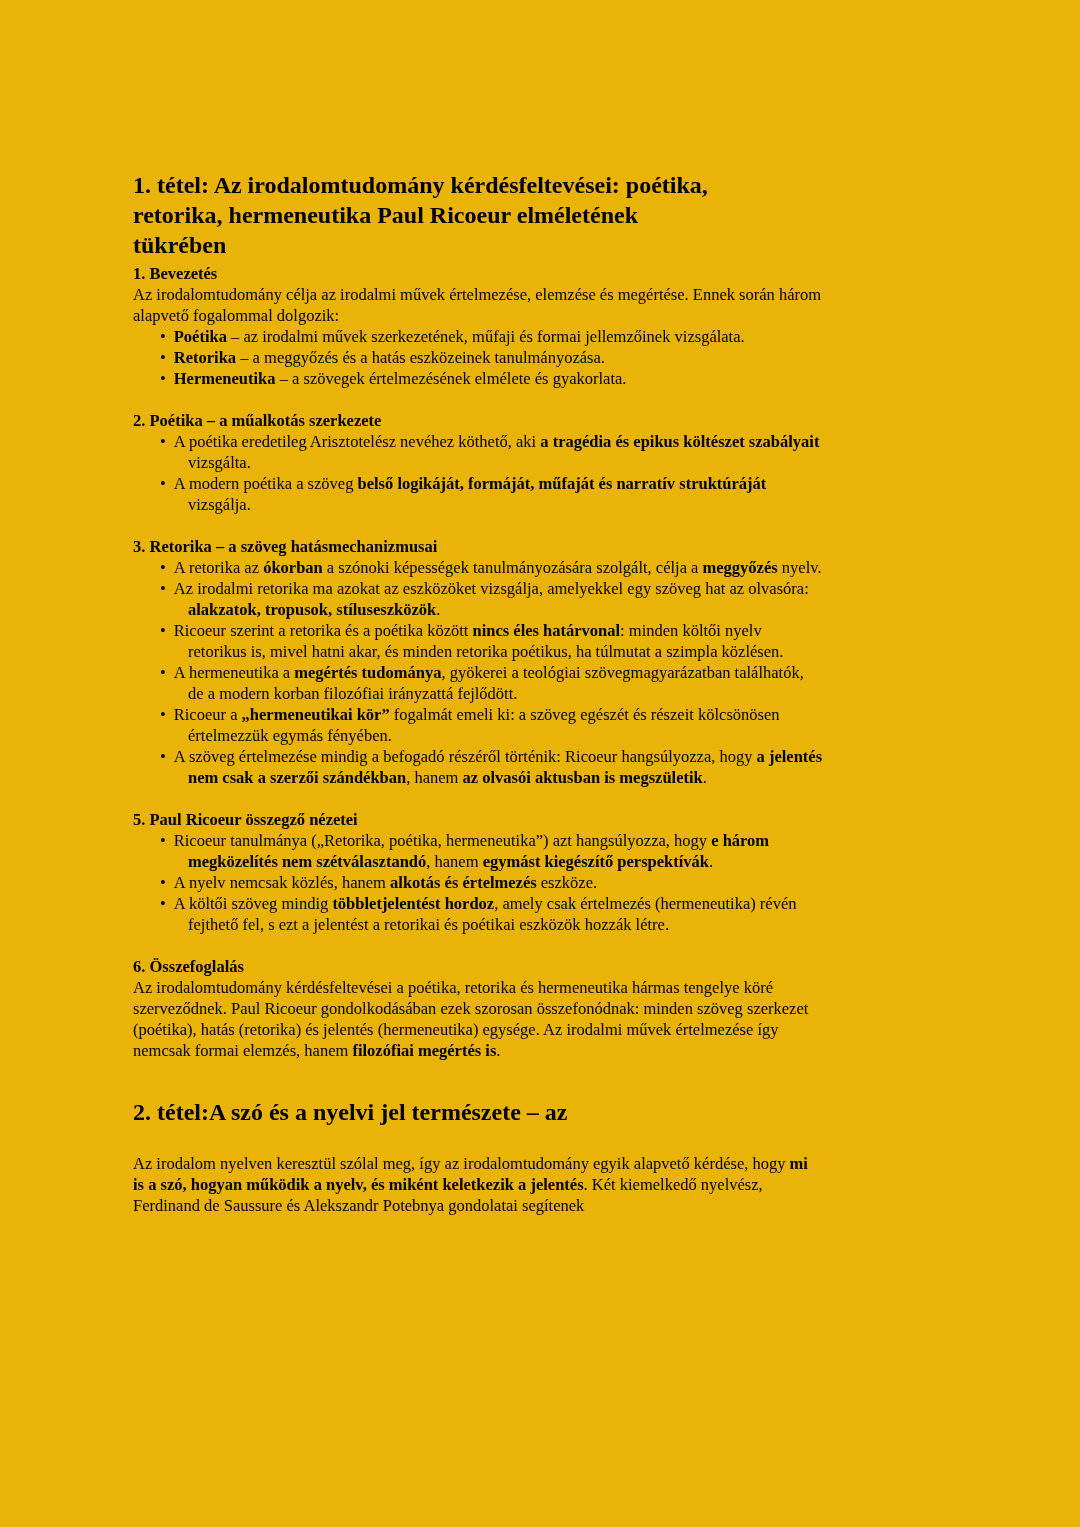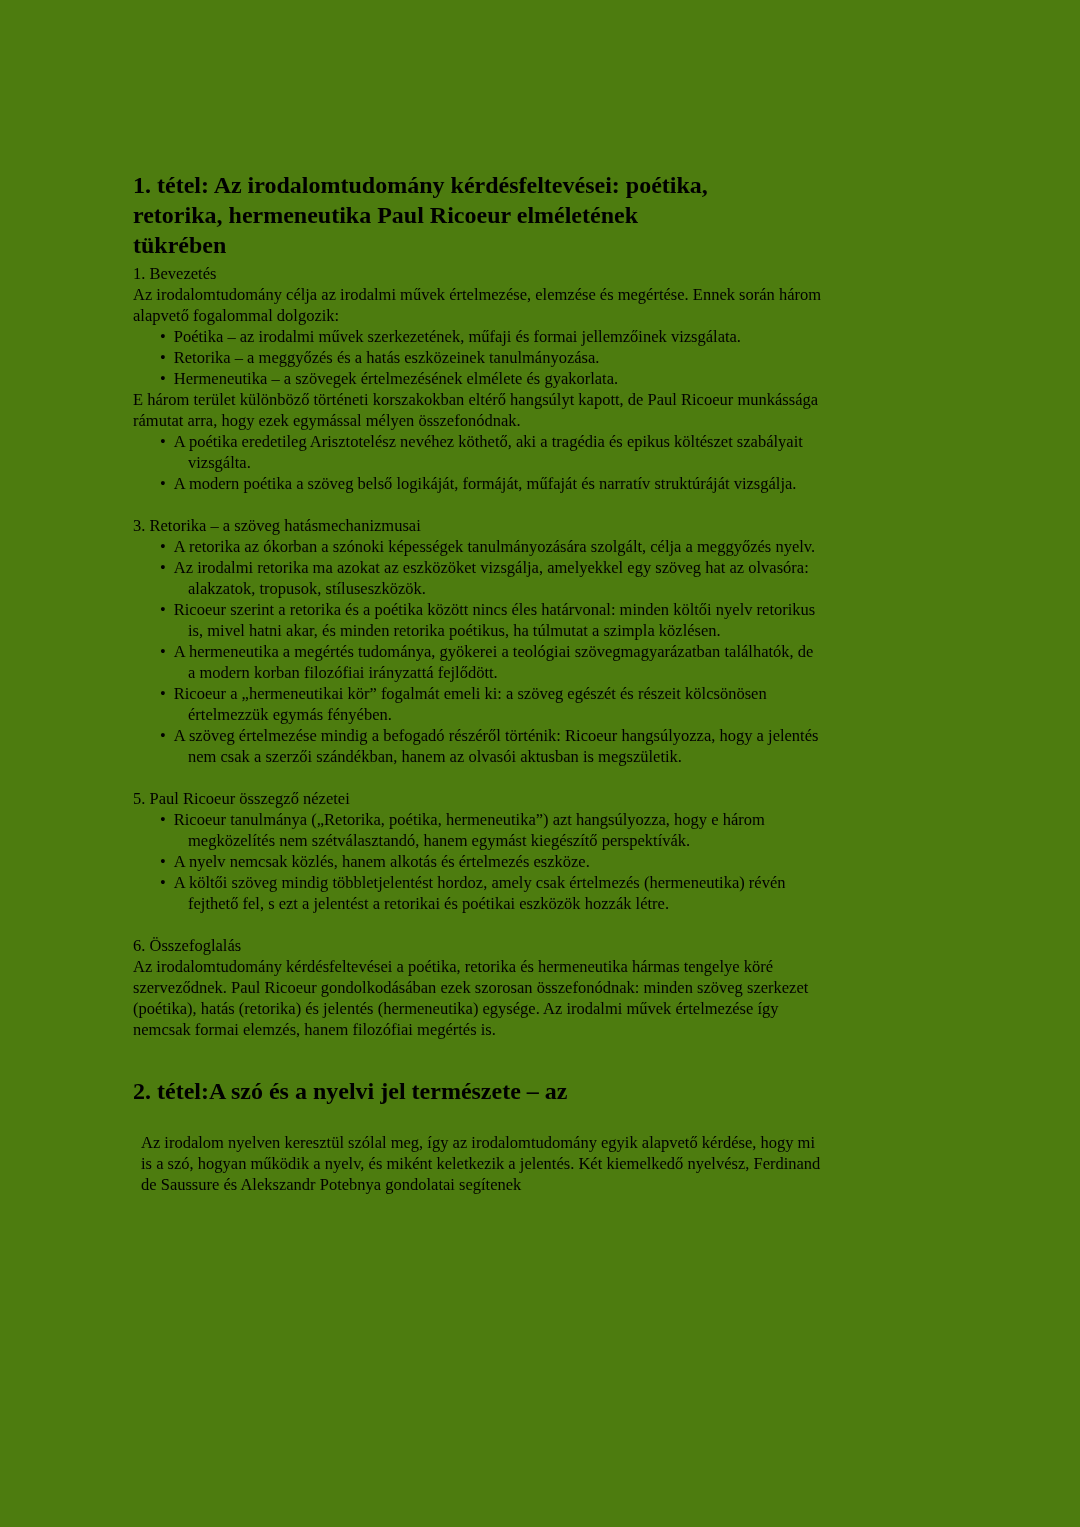--- a/index.html
+++ b/index.html
@@ -8,57 +8,57 @@
     background: #ffffff;
     color: #000000;
     font-family: "Liberation Serif", serif;
   }
   .page {
     width: 1080px;
     height: 1527px;
     overflow: hidden;
     box-sizing: border-box;
     padding: 170px 0 4px 133px;
-    background: #4d7c0f;
+    background: #eab308;
   }
   .content { width: 690px; }
   .blk { font-size: 16.5px; line-height: 21px; }
   .blk-title {
     font-size: 24px;
     line-height: 30px;
     font-weight: 700;
   }
   .blk-title:not(:first-child) { margin-top: 36px; }
   .blk-heading { font-weight: 700; margin-top: 21px; }
   .blk-title + .blk-heading { margin-top: 3px; }
-  .blk-title + .blk-paragraph { margin-top: 26px; margin-left: 8px; }
+  .blk-title + .blk-paragraph { margin-top: 26px; }
   .blk-paragraph { margin: 0; }
   .blk-bullet {
     padding-left: 55px;
     text-indent: -28px;
   }
   .bullet-marker { padding-right: 8px; }
-  b { font-weight: 400; }
+  b { font-weight: 700; }
 </style>
 </head>
 <body>
 
 <div class="page">
   <div class="content" id="doc-root">
       <div class="blk blk-title">
         <div>1. tétel: Az irodalomtudomány kérdésfeltevései: poétika,</div>
         <div>retorika, hermeneutika Paul Ricoeur elméletének</div>
         <div>tükrében</div>
       </div>
       <div class="blk blk-heading"><b>1. Bevezetés</b></div>
       <div class="blk blk-paragraph"><span>Az irodalomtudomány célja az irodalmi művek értelmezése, elemzése és megértése. Ennek során három alapvető fogalommal dolgozik:</span></div>
       <div class="blk blk-bullet"><span class="bullet-marker">•</span><b>Poétika</b><span> – az irodalmi művek szerkezetének, műfaji és formai jellemzőinek vizsgálata.</span></div>
       <div class="blk blk-bullet"><span class="bullet-marker">•</span><b>Retorika</b><span> – a meggyőzés és a hatás eszközeinek tanulmányozása.</span></div>
       <div class="blk blk-bullet"><span class="bullet-marker">•</span><b>Hermeneutika</b><span> – a szövegek értelmezésének elmélete és gyakorlata.</span></div>
-      <div class="blk blk-paragraph"><span>E három terület különböző történeti korszakokban eltérő hangsúlyt kapott, de Paul Ricoeur munkássága rámutat arra, hogy ezek egymással mélyen összefonódnak.</span></div>
+      <div class="blk blk-heading"><b>2. Poétika – a műalkotás szerkezete</b></div>
       <div class="blk blk-bullet"><span class="bullet-marker">•</span><span>A poétika eredetileg Arisztotelész nevéhez köthető, aki </span><b>a tragédia és epikus költészet szabályait</b><span> vizsgálta.</span></div>
       <div class="blk blk-bullet"><span class="bullet-marker">•</span><span>A modern poétika a szöveg </span><b>belső logikáját, formáját, műfaját és narratív struktúráját</b><span> vizsgálja.</span></div>
       <div class="blk blk-heading"><b>3. Retorika – a szöveg hatásmechanizmusai</b></div>
       <div class="blk blk-bullet"><span class="bullet-marker">•</span><span>A retorika az </span><b>ókorban</b><span> a szónoki képességek tanulmányozására szolgált, célja a </span><b>meggyőzés</b><span> nyelv.</span></div>
       <div class="blk blk-bullet"><span class="bullet-marker">•</span><span>Az irodalmi retorika ma azokat az eszközöket vizsgálja, amelyekkel egy szöveg hat az olvasóra: </span><b>alakzatok, tropusok, stíluseszközök</b><span>.</span></div>
       <div class="blk blk-bullet"><span class="bullet-marker">•</span><span>Ricoeur szerint a retorika és a poétika között </span><b>nincs éles határvonal</b><span>: minden költői nyelv retorikus is, mivel hatni akar, és minden retorika poétikus, ha túlmutat a szimpla közlésen.</span></div>
       <div class="blk blk-bullet"><span class="bullet-marker">•</span><span>A hermeneutika a </span><b>megértés tudománya</b><span>, gyökerei a teológiai szövegmagyarázatban találhatók, de a modern korban filozófiai irányzattá fejlődött.</span></div>
       <div class="blk blk-bullet"><span class="bullet-marker">•</span><span>Ricoeur a </span><b>„hermeneutikai kör”</b><span> fogalmát emeli ki: a szöveg egészét és részeit kölcsönösen értelmezzük egymás fényében.</span></div>
       <div class="blk blk-bullet"><span class="bullet-marker">•</span><span>A szöveg értelmezése mindig a befogadó részéről történik: Ricoeur hangsúlyozza, hogy </span><b>a jelentés nem csak a szerzői szándékban</b><span>, hanem </span><b>az olvasói aktusban is megszületik</b><span>.</span></div>
       <div class="blk blk-heading"><b>5. Paul Ricoeur összegző nézetei</b></div>

